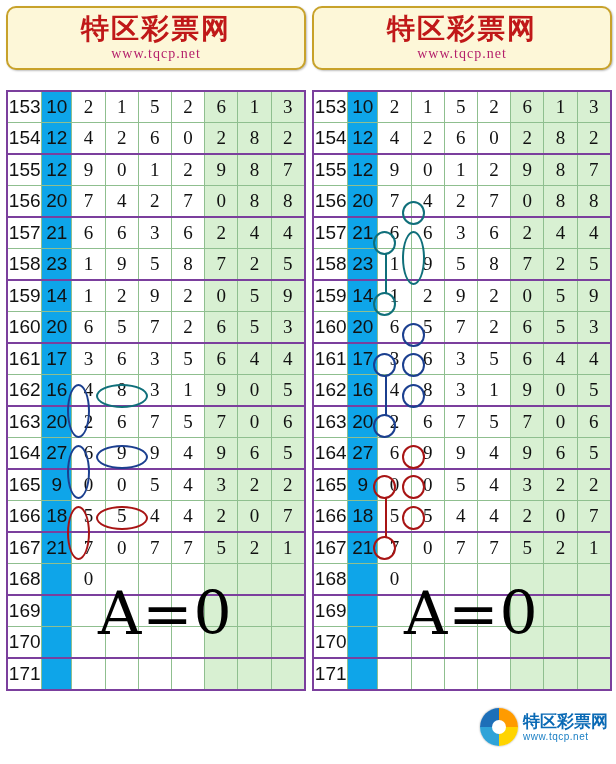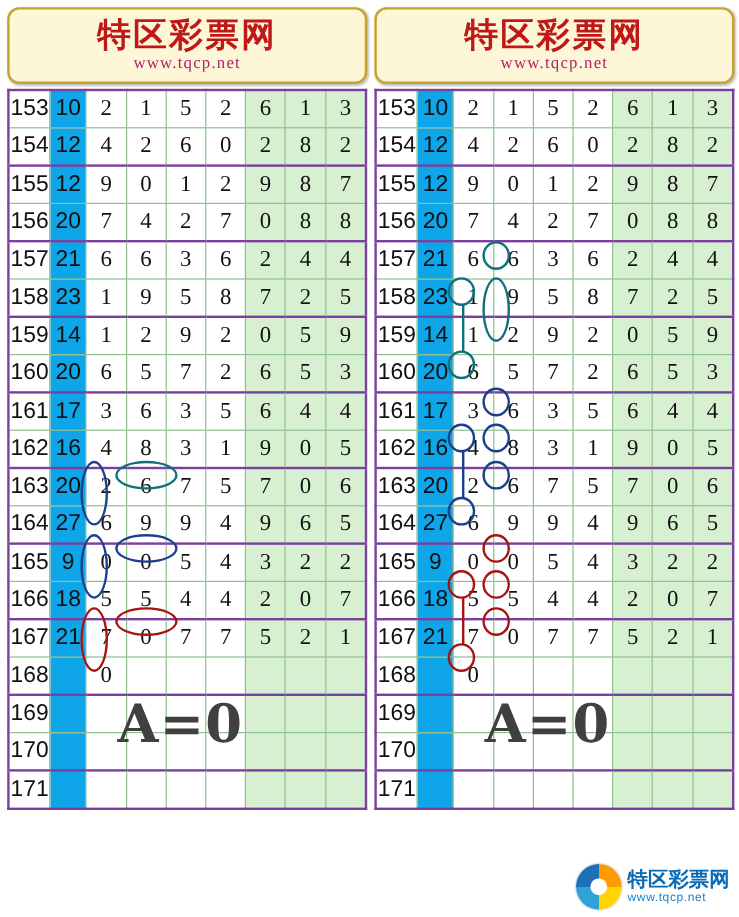--- a/index.html
+++ b/index.html
@@ -7,21 +7,21 @@
     width:616px;height:764px;
     background:#ffffff;
     font-family:"Liberation Serif", serif;
     position:relative;
     overflow:hidden;
   }
   .page{
     position:absolute;inset:0;
     display:flex;
     gap:6px;
-    padding:6px 6px 4px 6px;
+    padding:6px 6px 16px 6px;
     box-sizing:border-box;
   }
   .panel{
     width:300px;
     position:relative;
   }
 
   
   .banner{
     height:64px;
@@ -46,21 +46,21 @@
   .banner-sub{
     font-size:14px;
     color:#b41f6a;
     letter-spacing:1px;
     font-family:"Liberation Serif", serif;
     margin-top:2px;
   }
 
   
   .grid{
-    margin-top:4px;
+    margin-top:20px;
     border-collapse:collapse;
     border:2px solid #7b3f9d;
     table-layout:fixed;
     width:300px;
     background:#ffffff;
   }
   .grid td{
     border:1px solid #8fbf8f;
     height:30px;
     text-align:center;
@@ -108,23 +108,23 @@
     position:absolute;
     pointer-events:none;
   }
   .link.blue{border-left:2px solid #1b3f8f;}
   .link.teal{border-left:2px solid #0f6f7a;}
   .link.red{border-left:2px solid #a81414;}
 
   
   .aeq{
     position:absolute;
-    font-size:44px;
-    font-weight:bold;
-    color:#404040;
+    font-size:60px;
+    font-weight:normal;
+    color:#000000;
     font-family:"DejaVu Serif", serif;
     letter-spacing:1px;
   }
 
   
   .logo{
     position:absolute;
     right:4px;
     bottom:2px;
     display:flex;

